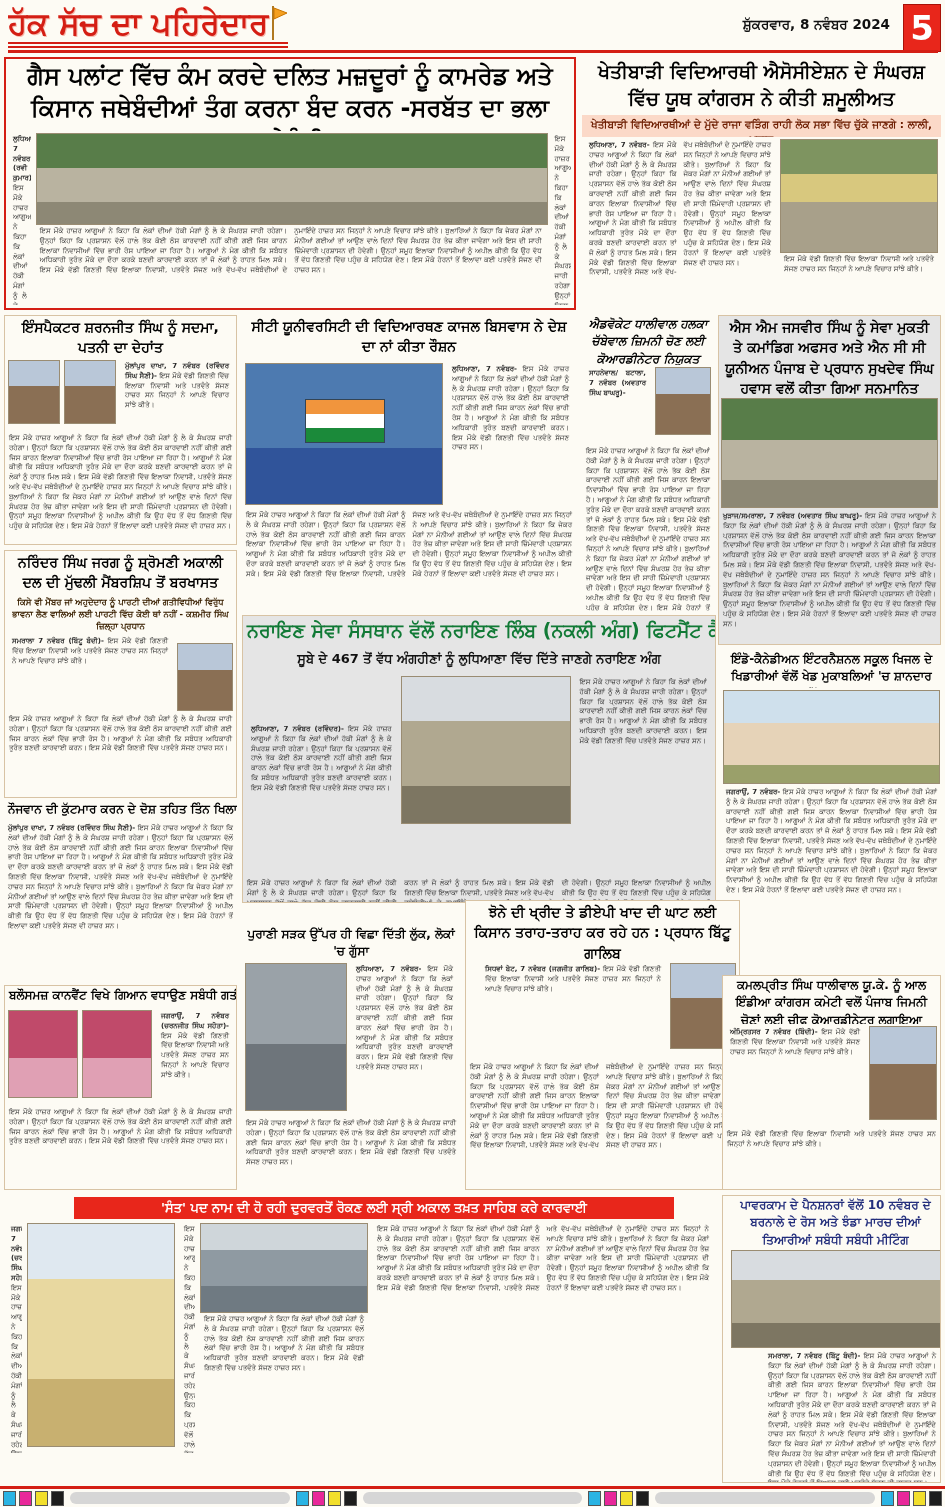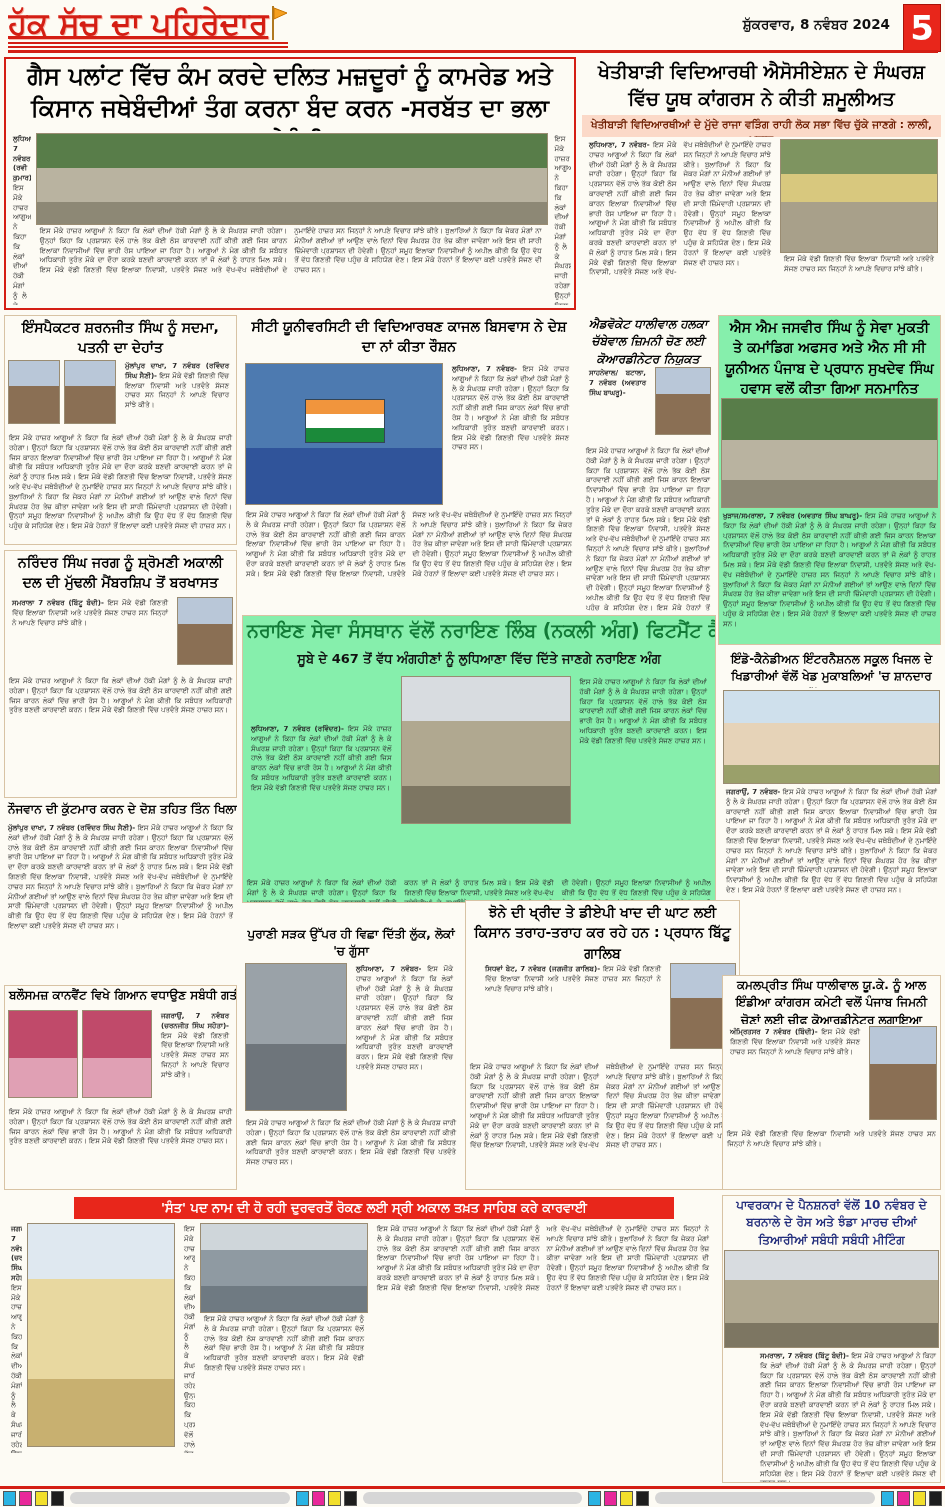--- a/index.html
+++ b/index.html
@@ -10,21 +10,21 @@
   #logo{font-weight:bold;font-size:31px;line-height:1.1;color:#d41e14;
         text-shadow:1px 1px 0 #f7b9ac;white-space:nowrap;overflow:hidden;}
   #logo-flag{display:inline-block;vertical-align:top;margin:0 2px;}
   #issue-date{font-size:13.5px;font-weight:bold;color:#111;text-align:right;}
   #page-num{background:#e8261b;color:#fff;font-size:34px;font-weight:bold;
             text-align:center;line-height:46px;border:1px solid #a81108;}
   .redrule{background:#d41e14;}
   
   .story{overflow:hidden;background:#fdfbf4;}
   .boxed{border:1px solid #d8c3a4;}
-  .cream{background:#86efac;}
+  .cream{background:#e5e5e5;}
   .hl{margin:0;padding:1px 4px;font-weight:bold;text-align:center;color:#000;
       overflow:hidden;}
   .hl-main{font-size:24px;line-height:1.35;}
   .hl-lg{font-size:19px;line-height:1.4;}
   .hl-md{font-size:14px;line-height:1.45;}
   .hl-sm{font-size:12px;line-height:1.45;}
   .hl-green{color:#117a36;}
   .hl-navy{color:#232e7c;}
   .subhead{font-size:10.5px;font-weight:bold;text-align:center;line-height:1.4;
            overflow:hidden;padding:2px 4px;}
@@ -59,21 +59,21 @@
   .sqgrp{display:flex;gap:3px;flex:0 0 auto;}
   .sq{width:11px;height:13px;border:1px solid #555;}
   .sq-c{background:#2ab4e4;}.sq-m{background:#e8289a;}.sq-y{background:#f2df2c;}.sq-k{background:#1d1d1d;}
   .graybar{flex:1 1 auto;height:12px;background:#d6d6d6;border-radius:6px;}
 </style>
 </head>
 <body>
 
 <div id="page">
 
-  <div class="abs" style="left:8px;top:6px;width:430px;height:42px;text-decoration:underline;" id="logo">
+  <div class="abs" style="left:8px;top:6px;width:430px;height:42px;" id="logo">
     <span>ਹੱਕ ਸੱਚ ਦਾ ਪਹਿਰੇਦਾਰ</span><span id="logo-flag"><svg width="18" height="34" viewBox="0 0 18 34">
           <line x1="3" y1="0" x2="3" y2="34" stroke="#b07820" stroke-width="2"></line>
           <polygon points="4,2 17,7 4,13" fill="#f5a020" stroke="#c97400"></polygon>
         </svg></span>
   </div>
   <div class="abs" style="left:600px;top:16px;width:290px;height:20px;" id="issue-date">ਸ਼ੁੱਕਰਵਾਰ, 8 ਨਵੰਬਰ 2024</div>
   <div class="abs" style="left:903px;top:4px;width:38px;height:48px;" id="page-num">5</div>
   <div class="abs redrule" style="left:8px;top:42px;width:280px;height:2px;"></div>
   <div class="abs redrule" style="left:8px;top:46px;width:280px;height:2px;"></div>
   <div class="abs redrule" style="left:8px;top:50px;width:930px;height:3px;"></div>
@@ -164,21 +164,22 @@
     <h3 class="hl hl-md" style="height:78px;">ਐਸ ਐਮ ਜਸਵੀਰ ਸਿੰਘ ਨੂੰ ਸੇਵਾ ਮੁਕਤੀ ਤੇ ਕਮਾਂਡਿਗ ਅਫਸਰ ਅਤੇ ਐਨ ਸੀ ਸੀ ਯੂਨੀਅਨ ਪੰਜਾਬ ਦੇ ਪ੍ਰਧਾਨ ਸੁਖਦੇਵ ਸਿੰਘ ਹਵਾਸ ਵਲੋਂ ਕੀਤਾ ਗਿਆ ਸਨਮਾਨਿਤ</h3>
     <div class="photo ph-outdoor" style="width:215px;height:108px;margin:2px auto;"></div>
     <p class="body" style="height:132px;">
       <b class="dl">ਖੁੜਾਜ/ਸਮਰਾਲਾ, 7 ਨਵੰਬਰ (ਅਵਤਾਰ ਸਿੰਘ ਬਾਘਰੂ)-</b>
       <span>ਇਸ ਮੌਕੇ ਹਾਜ਼ਰ ਆਗੂਆਂ ਨੇ ਕਿਹਾ ਕਿ ਲੋਕਾਂ ਦੀਆਂ ਹੱਕੀ ਮੰਗਾਂ ਨੂੰ ਲੈ ਕੇ ਸੰਘਰਸ਼ ਜਾਰੀ ਰਹੇਗਾ। ਉਨ੍ਹਾਂ ਕਿਹਾ ਕਿ ਪ੍ਰਸ਼ਾਸਨ ਵੱਲੋਂ ਹਾਲੇ ਤੱਕ ਕੋਈ ਠੋਸ ਕਾਰਵਾਈ ਨਹੀਂ ਕੀਤੀ ਗਈ ਜਿਸ ਕਾਰਨ ਇਲਾਕਾ ਨਿਵਾਸੀਆਂ ਵਿੱਚ ਭਾਰੀ ਰੋਸ ਪਾਇਆ ਜਾ ਰਿਹਾ ਹੈ। ਆਗੂਆਂ ਨੇ ਮੰਗ ਕੀਤੀ ਕਿ ਸਬੰਧਤ ਅਧਿਕਾਰੀ ਤੁਰੰਤ ਮੌਕੇ ਦਾ ਦੌਰਾ ਕਰਕੇ ਬਣਦੀ ਕਾਰਵਾਈ ਕਰਨ ਤਾਂ ਜੋ ਲੋਕਾਂ ਨੂੰ ਰਾਹਤ ਮਿਲ ਸਕੇ। ਇਸ ਮੌਕੇ ਵੱਡੀ ਗਿਣਤੀ ਵਿੱਚ ਇਲਾਕਾ ਨਿਵਾਸੀ, ਪਤਵੰਤੇ ਸੱਜਣ ਅਤੇ ਵੱਖ-ਵੱਖ ਜਥੇਬੰਦੀਆਂ ਦੇ ਨੁਮਾਇੰਦੇ ਹਾਜ਼ਰ ਸਨ ਜਿਨ੍ਹਾਂ ਨੇ ਆਪਣੇ ਵਿਚਾਰ ਸਾਂਝੇ ਕੀਤੇ। ਬੁਲਾਰਿਆਂ ਨੇ ਕਿਹਾ ਕਿ ਜੇਕਰ ਮੰਗਾਂ ਨਾ ਮੰਨੀਆਂ ਗਈਆਂ ਤਾਂ ਆਉਣ ਵਾਲੇ ਦਿਨਾਂ ਵਿੱਚ ਸੰਘਰਸ਼ ਹੋਰ ਤੇਜ਼ ਕੀਤਾ ਜਾਵੇਗਾ ਅਤੇ ਇਸ ਦੀ ਸਾਰੀ ਜ਼ਿੰਮੇਵਾਰੀ ਪ੍ਰਸ਼ਾਸਨ ਦੀ ਹੋਵੇਗੀ। ਉਨ੍ਹਾਂ ਸਮੂਹ ਇਲਾਕਾ ਨਿਵਾਸੀਆਂ ਨੂੰ ਅਪੀਲ ਕੀਤੀ ਕਿ ਉਹ ਵੱਧ ਤੋਂ ਵੱਧ ਗਿਣਤੀ ਵਿੱਚ ਪਹੁੰਚ ਕੇ ਸਹਿਯੋਗ ਦੇਣ। ਇਸ ਮੌਕੇ ਹੋਰਨਾਂ ਤੋਂ ਇਲਾਵਾ ਕਈ ਪਤਵੰਤੇ ਸੱਜਣ ਵੀ ਹਾਜ਼ਰ ਸਨ।</span>
     </p>
   </section>
 
   <section class="story abs boxed" style="left:4px;top:550px;width:233px;height:248px;">
     <h3 class="hl hl-md" style="height:42px;">ਨਰਿੰਦਰ ਸਿੰਘ ਜਰਗ ਨੂੰ ਸ਼੍ਰੋਮਣੀ ਅਕਾਲੀ ਦਲ ਦੀ ਮੁੱਢਲੀ ਮੈਂਬਰਸ਼ਿਪ ਤੋਂ ਬਰਖਾਸਤ ਕੀਤਾ</h3>
-    <div class="row" style="padding:2px 3px;">
+    <div class="subhead" style="height:34px;font-size:8.5px;color:#3a2000;">ਕਿਸੇ ਵੀ ਮੈਂਬਰ ਜਾਂ ਅਹੁਦੇਦਾਰ ਨੂੰ ਪਾਰਟੀ ਦੀਆਂ ਗਤੀਵਿਧੀਆਂ ਵਿਰੁੱਧ ਭਾਵਨਾ ਲੈਣ ਵਾਲਿਆਂ ਲਈ ਪਾਰਟੀ ਵਿੱਚ ਕੋਈ ਥਾਂ ਨਹੀਂ - ਕਸ਼ਮੀਰ ਸਿੰਘ ਜ਼ਿਲ੍ਹਾ ਪ੍ਰਧਾਨ</div>
+    <div class="row" style="padding:2px 3px;align-items:flex-end;">
       <p class="body flex1" style="height:72px;">
         <b class="dl">ਸਮਰਾਲਾ 7 ਨਵੰਬਰ (ਬਿੱਟੂ ਬੰਦੀ)-</b>
         <span>ਇਸ ਮੌਕੇ ਵੱਡੀ ਗਿਣਤੀ ਵਿੱਚ ਇਲਾਕਾ ਨਿਵਾਸੀ ਅਤੇ ਪਤਵੰਤੇ ਸੱਜਣ ਹਾਜ਼ਰ ਸਨ ਜਿਨ੍ਹਾਂ ਨੇ ਆਪਣੇ ਵਿਚਾਰ ਸਾਂਝੇ ਕੀਤੇ।</span>
       </p>
       <div class="photo ph-portrait" style="width:54px;height:66px;"></div>
     </div>
     <p class="body" style="height:86px;">
       <span>ਇਸ ਮੌਕੇ ਹਾਜ਼ਰ ਆਗੂਆਂ ਨੇ ਕਿਹਾ ਕਿ ਲੋਕਾਂ ਦੀਆਂ ਹੱਕੀ ਮੰਗਾਂ ਨੂੰ ਲੈ ਕੇ ਸੰਘਰਸ਼ ਜਾਰੀ ਰਹੇਗਾ। ਉਨ੍ਹਾਂ ਕਿਹਾ ਕਿ ਪ੍ਰਸ਼ਾਸਨ ਵੱਲੋਂ ਹਾਲੇ ਤੱਕ ਕੋਈ ਠੋਸ ਕਾਰਵਾਈ ਨਹੀਂ ਕੀਤੀ ਗਈ ਜਿਸ ਕਾਰਨ ਲੋਕਾਂ ਵਿੱਚ ਭਾਰੀ ਰੋਸ ਹੈ। ਆਗੂਆਂ ਨੇ ਮੰਗ ਕੀਤੀ ਕਿ ਸਬੰਧਤ ਅਧਿਕਾਰੀ ਤੁਰੰਤ ਬਣਦੀ ਕਾਰਵਾਈ ਕਰਨ। ਇਸ ਮੌਕੇ ਵੱਡੀ ਗਿਣਤੀ ਵਿੱਚ ਪਤਵੰਤੇ ਸੱਜਣ ਹਾਜ਼ਰ ਸਨ।</span>
     </p>
   </section>
@@ -293,21 +294,21 @@
         <p class="body" style="height:132px;">
           <span>ਇਸ ਮੌਕੇ ਹਾਜ਼ਰ ਆਗੂਆਂ ਨੇ ਕਿਹਾ ਕਿ ਲੋਕਾਂ ਦੀਆਂ ਹੱਕੀ ਮੰਗਾਂ ਨੂੰ ਲੈ ਕੇ ਸੰਘਰਸ਼ ਜਾਰੀ ਰਹੇਗਾ। ਉਨ੍ਹਾਂ ਕਿਹਾ ਕਿ ਪ੍ਰਸ਼ਾਸਨ ਵੱਲੋਂ ਹਾਲੇ ਤੱਕ ਕੋਈ ਠੋਸ ਕਾਰਵਾਈ ਨਹੀਂ ਕੀਤੀ ਗਈ ਜਿਸ ਕਾਰਨ ਲੋਕਾਂ ਵਿੱਚ ਭਾਰੀ ਰੋਸ ਹੈ। ਆਗੂਆਂ ਨੇ ਮੰਗ ਕੀਤੀ ਕਿ ਸਬੰਧਤ ਅਧਿਕਾਰੀ ਤੁਰੰਤ ਬਣਦੀ ਕਾਰਵਾਈ ਕਰਨ। ਇਸ ਮੌਕੇ ਵੱਡੀ ਗਿਣਤੀ ਵਿੱਚ ਪਤਵੰਤੇ ਸੱਜਣ ਹਾਜ਼ਰ ਸਨ।</span>
         </p>
       </div>
       <p class="body cols2 flex1" style="height:226px;">
         <span>ਇਸ ਮੌਕੇ ਹਾਜ਼ਰ ਆਗੂਆਂ ਨੇ ਕਿਹਾ ਕਿ ਲੋਕਾਂ ਦੀਆਂ ਹੱਕੀ ਮੰਗਾਂ ਨੂੰ ਲੈ ਕੇ ਸੰਘਰਸ਼ ਜਾਰੀ ਰਹੇਗਾ। ਉਨ੍ਹਾਂ ਕਿਹਾ ਕਿ ਪ੍ਰਸ਼ਾਸਨ ਵੱਲੋਂ ਹਾਲੇ ਤੱਕ ਕੋਈ ਠੋਸ ਕਾਰਵਾਈ ਨਹੀਂ ਕੀਤੀ ਗਈ ਜਿਸ ਕਾਰਨ ਇਲਾਕਾ ਨਿਵਾਸੀਆਂ ਵਿੱਚ ਭਾਰੀ ਰੋਸ ਪਾਇਆ ਜਾ ਰਿਹਾ ਹੈ। ਆਗੂਆਂ ਨੇ ਮੰਗ ਕੀਤੀ ਕਿ ਸਬੰਧਤ ਅਧਿਕਾਰੀ ਤੁਰੰਤ ਮੌਕੇ ਦਾ ਦੌਰਾ ਕਰਕੇ ਬਣਦੀ ਕਾਰਵਾਈ ਕਰਨ ਤਾਂ ਜੋ ਲੋਕਾਂ ਨੂੰ ਰਾਹਤ ਮਿਲ ਸਕੇ। ਇਸ ਮੌਕੇ ਵੱਡੀ ਗਿਣਤੀ ਵਿੱਚ ਇਲਾਕਾ ਨਿਵਾਸੀ, ਪਤਵੰਤੇ ਸੱਜਣ ਅਤੇ ਵੱਖ-ਵੱਖ ਜਥੇਬੰਦੀਆਂ ਦੇ ਨੁਮਾਇੰਦੇ ਹਾਜ਼ਰ ਸਨ ਜਿਨ੍ਹਾਂ ਨੇ ਆਪਣੇ ਵਿਚਾਰ ਸਾਂਝੇ ਕੀਤੇ। ਬੁਲਾਰਿਆਂ ਨੇ ਕਿਹਾ ਕਿ ਜੇਕਰ ਮੰਗਾਂ ਨਾ ਮੰਨੀਆਂ ਗਈਆਂ ਤਾਂ ਆਉਣ ਵਾਲੇ ਦਿਨਾਂ ਵਿੱਚ ਸੰਘਰਸ਼ ਹੋਰ ਤੇਜ਼ ਕੀਤਾ ਜਾਵੇਗਾ ਅਤੇ ਇਸ ਦੀ ਸਾਰੀ ਜ਼ਿੰਮੇਵਾਰੀ ਪ੍ਰਸ਼ਾਸਨ ਦੀ ਹੋਵੇਗੀ। ਉਨ੍ਹਾਂ ਸਮੂਹ ਇਲਾਕਾ ਨਿਵਾਸੀਆਂ ਨੂੰ ਅਪੀਲ ਕੀਤੀ ਕਿ ਉਹ ਵੱਧ ਤੋਂ ਵੱਧ ਗਿਣਤੀ ਵਿੱਚ ਪਹੁੰਚ ਕੇ ਸਹਿਯੋਗ ਦੇਣ। ਇਸ ਮੌਕੇ ਹੋਰਨਾਂ ਤੋਂ ਇਲਾਵਾ ਕਈ ਪਤਵੰਤੇ ਸੱਜਣ ਵੀ ਹਾਜ਼ਰ ਸਨ।</span>
       </p>
     </div>
   </section>
 
-  <section class="story abs boxed" style="left:722px;top:1195px;width:219px;height:288px;">
+  <section class="story abs boxed" style="left:722px;top:1195px;width:219px;height:288px;padding-left:8px;">
     <h3 class="hl hl-sm hl-navy" style="height:50px;">ਪਾਵਰਕਾਮ ਦੇ ਪੈਨਸ਼ਨਰਾਂ ਵੱਲੋਂ 10 ਨਵੰਬਰ ਦੇ ਬਰਨਾਲੇ ਦੇ ਰੋਸ ਅਤੇ ਝੰਡਾ ਮਾਰਚ ਦੀਆਂ ਤਿਆਰੀਆਂ ਸਬੰਧੀ ਸਬੰਧੀ ਮੀਟਿੰਗ</h3>
     <div class="photo ph-meeting" style="width:213px;height:96px;margin:2px auto;"></div>
     <p class="body" style="height:128px;margin-left:33px;">
       <b class="dl">ਸਮਰਾਲਾ, 7 ਨਵੰਬਰ (ਬਿੱਟੂ ਬੰਦੀ)-</b>
       <span>ਇਸ ਮੌਕੇ ਹਾਜ਼ਰ ਆਗੂਆਂ ਨੇ ਕਿਹਾ ਕਿ ਲੋਕਾਂ ਦੀਆਂ ਹੱਕੀ ਮੰਗਾਂ ਨੂੰ ਲੈ ਕੇ ਸੰਘਰਸ਼ ਜਾਰੀ ਰਹੇਗਾ। ਉਨ੍ਹਾਂ ਕਿਹਾ ਕਿ ਪ੍ਰਸ਼ਾਸਨ ਵੱਲੋਂ ਹਾਲੇ ਤੱਕ ਕੋਈ ਠੋਸ ਕਾਰਵਾਈ ਨਹੀਂ ਕੀਤੀ ਗਈ ਜਿਸ ਕਾਰਨ ਇਲਾਕਾ ਨਿਵਾਸੀਆਂ ਵਿੱਚ ਭਾਰੀ ਰੋਸ ਪਾਇਆ ਜਾ ਰਿਹਾ ਹੈ। ਆਗੂਆਂ ਨੇ ਮੰਗ ਕੀਤੀ ਕਿ ਸਬੰਧਤ ਅਧਿਕਾਰੀ ਤੁਰੰਤ ਮੌਕੇ ਦਾ ਦੌਰਾ ਕਰਕੇ ਬਣਦੀ ਕਾਰਵਾਈ ਕਰਨ ਤਾਂ ਜੋ ਲੋਕਾਂ ਨੂੰ ਰਾਹਤ ਮਿਲ ਸਕੇ। ਇਸ ਮੌਕੇ ਵੱਡੀ ਗਿਣਤੀ ਵਿੱਚ ਇਲਾਕਾ ਨਿਵਾਸੀ, ਪਤਵੰਤੇ ਸੱਜਣ ਅਤੇ ਵੱਖ-ਵੱਖ ਜਥੇਬੰਦੀਆਂ ਦੇ ਨੁਮਾਇੰਦੇ ਹਾਜ਼ਰ ਸਨ ਜਿਨ੍ਹਾਂ ਨੇ ਆਪਣੇ ਵਿਚਾਰ ਸਾਂਝੇ ਕੀਤੇ। ਬੁਲਾਰਿਆਂ ਨੇ ਕਿਹਾ ਕਿ ਜੇਕਰ ਮੰਗਾਂ ਨਾ ਮੰਨੀਆਂ ਗਈਆਂ ਤਾਂ ਆਉਣ ਵਾਲੇ ਦਿਨਾਂ ਵਿੱਚ ਸੰਘਰਸ਼ ਹੋਰ ਤੇਜ਼ ਕੀਤਾ ਜਾਵੇਗਾ ਅਤੇ ਇਸ ਦੀ ਸਾਰੀ ਜ਼ਿੰਮੇਵਾਰੀ ਪ੍ਰਸ਼ਾਸਨ ਦੀ ਹੋਵੇਗੀ। ਉਨ੍ਹਾਂ ਸਮੂਹ ਇਲਾਕਾ ਨਿਵਾਸੀਆਂ ਨੂੰ ਅਪੀਲ ਕੀਤੀ ਕਿ ਉਹ ਵੱਧ ਤੋਂ ਵੱਧ ਗਿਣਤੀ ਵਿੱਚ ਪਹੁੰਚ ਕੇ ਸਹਿਯੋਗ ਦੇਣ। ਇਸ ਮੌਕੇ ਹੋਰਨਾਂ ਤੋਂ ਇਲਾਵਾ ਕਈ ਪਤਵੰਤੇ ਸੱਜਣ ਵੀ ਹਾਜ਼ਰ ਸਨ।</span>
     </p>
   </section>
 
   <div class="abs redrule" style="left:0;top:1486px;width:945px;height:3px;"></div>
   <div class="abs" id="printbar" style="left:0;top:1490px;width:945px;height:16px;">

